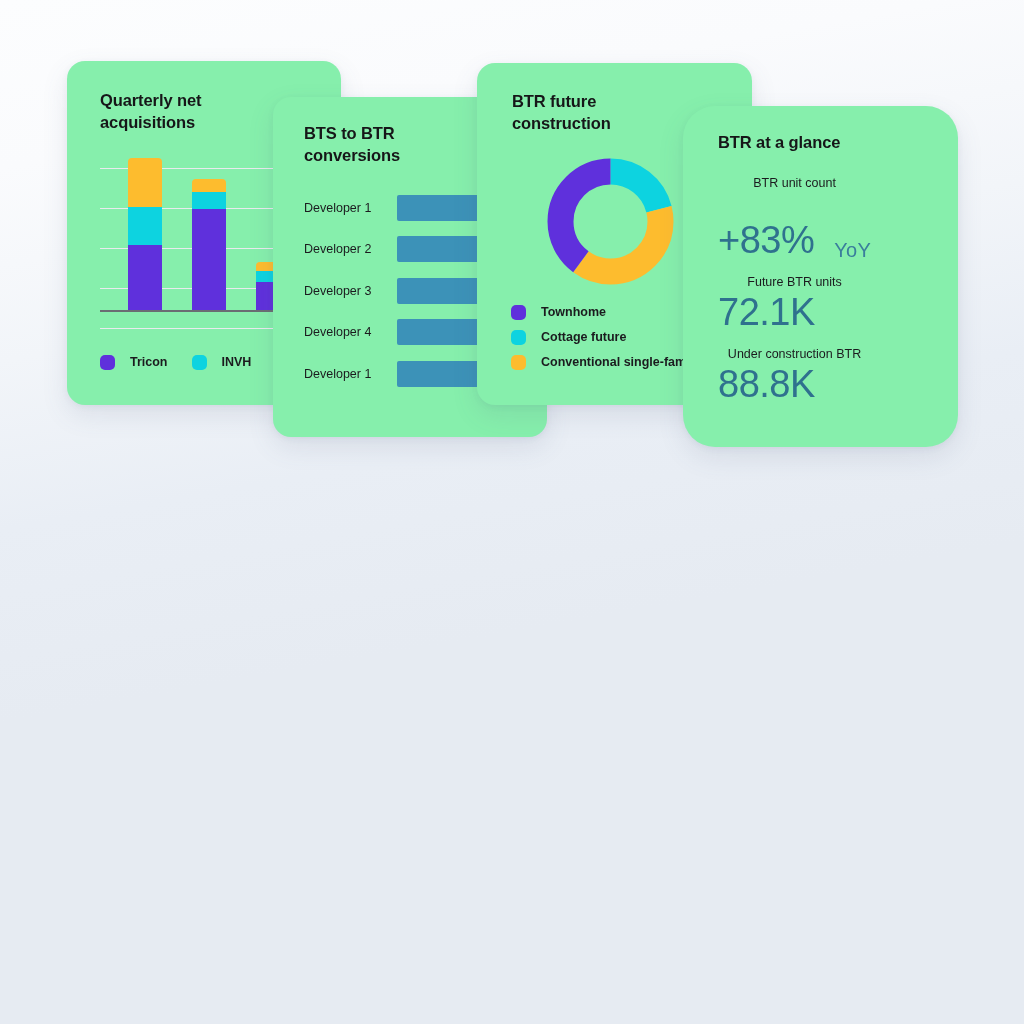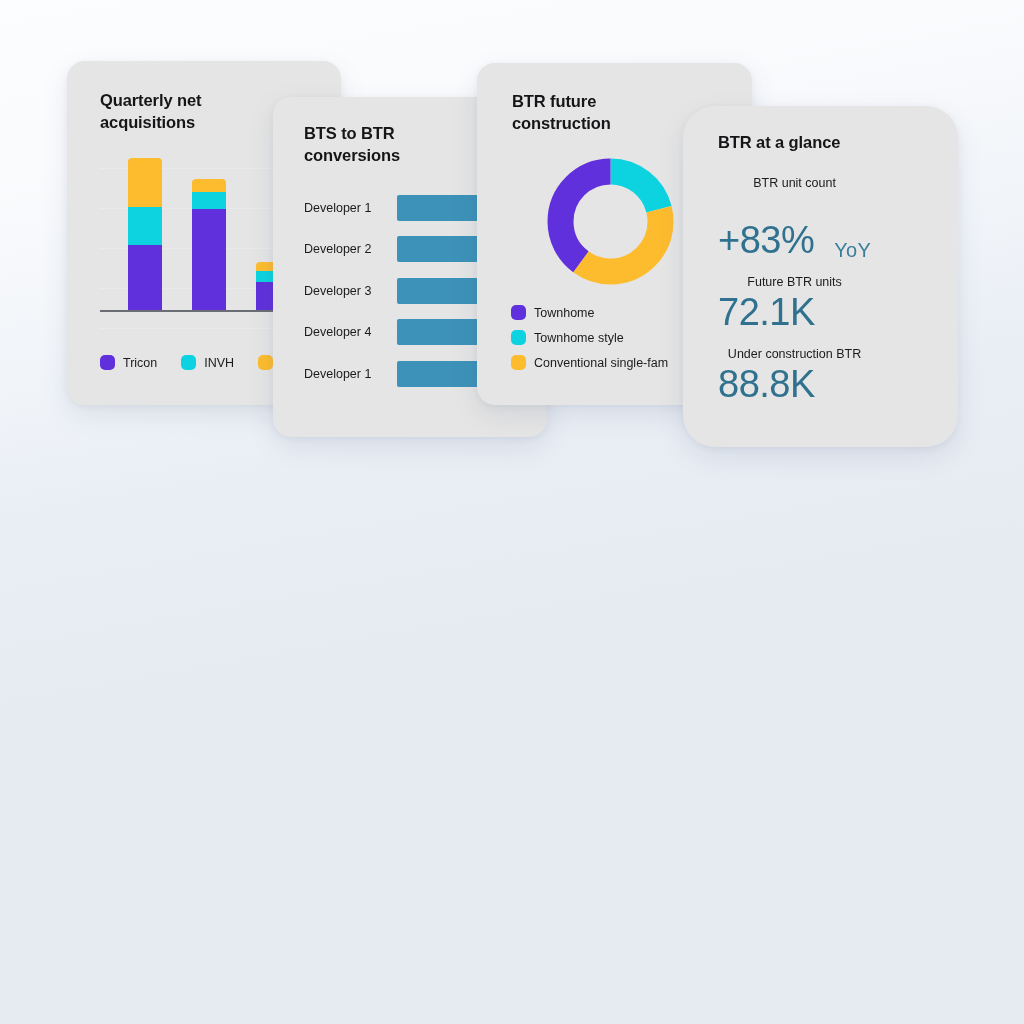--- a/index.html
+++ b/index.html
@@ -9,21 +9,21 @@
     overflow: hidden;
     font-family: "Liberation Sans", sans-serif;
   }
   body {
     background: linear-gradient(170deg, #FCFDFE 0%, #FAFBFD 14%, #F2F5F9 30%, #E9EEF5 44%, #E6EBF2 60%, #E6EBF2 100%);
     position: relative;
   }
 
   .card {
     position: absolute;
-    background: #e5e5e5;
+    background: #86efac;
     border-radius: 18px;
     box-shadow: 0 10px 26px rgba(86,104,134,0.13), 0 2px 6px rgba(86,104,134,0.07);
     overflow: hidden;
   }
 
   .card-title {
     font-weight: bold;
     font-size: 16.5px;
     line-height: 1.32;
     letter-spacing: -0.1px;
@@ -34,21 +34,21 @@
   
   #card-quarterly { left: 67px; top: 61px; width: 274px; height: 344px; z-index: 1; }
   #card-quarterly .card-title { position: absolute; left: 33px; top: 29px; }
   .q-plot { position: absolute; left: 33px; top: 97px; width: 232px; height: 175px; }
   .gridline { position: absolute; left: 0; width: 100%; height: 1px; background: #E9EAEE; }
   .axisline  { position: absolute; left: 0; width: 100%; height: 2px; background: #6A6D73; }
   .q-bars { position: absolute; left: 0; top: 0; width: 100%; height: 100%; }
   .q-bar { position: absolute; width: 34px; }
   .q-seg { position: absolute; width: 100%; }
   .q-legend { position: absolute; left: 33px; top: 294px; display: flex; gap: 24px; align-items: center; }
-  .lg-item { display: flex; align-items: flex-end; gap: 8px; }
+  .lg-item { display: flex; align-items: flex-start; gap: 15px; font-weight: bold; }
   .lg-dot { width: 15px; height: 15px; border-radius: 5px; flex: none; }
   .lg-label { font-size: 12.5px; color: #1B1B1E; white-space: nowrap; }
 
   
   #card-bts { left: 273px; top: 97px; width: 274px; height: 340px; z-index: 2; }
   #card-bts .card-title { position: absolute; left: 31px; top: 26px; }
   .bts-rows { position: absolute; left: 31px; top: 90px; width: 400px; }
   .bts-row { height: 41.5px; display: flex; align-items: center; }
   .bts-label { width: 93px; font-size: 12.5px; color: #1B1B1E; white-space: nowrap; }
   .bts-bar { height: 26px; background: #3C92B8; border-radius: 2px; }
@@ -172,21 +172,21 @@
     </svg>
   </div>
 
   <div class="donut-legend">
     <div class="lg-item">
       <span class="lg-dot" style="background:#5F30DC"></span>
       <span class="lg-label">Townhome</span>
     </div>
     <div class="lg-item">
       <span class="lg-dot" style="background:#0DD3E0"></span>
-      <span class="lg-label">Townhome style</span>
+      <span class="lg-label">Cottage future</span>
     </div>
     <div class="lg-item">
       <span class="lg-dot" style="background:#FDBC2E"></span>
       <span class="lg-label">Conventional single-fam</span>
     </div>
   </div>
 </div>
 
 <div class="card" id="card-glance">
   <div class="card-title">BTR at a glance</div>

